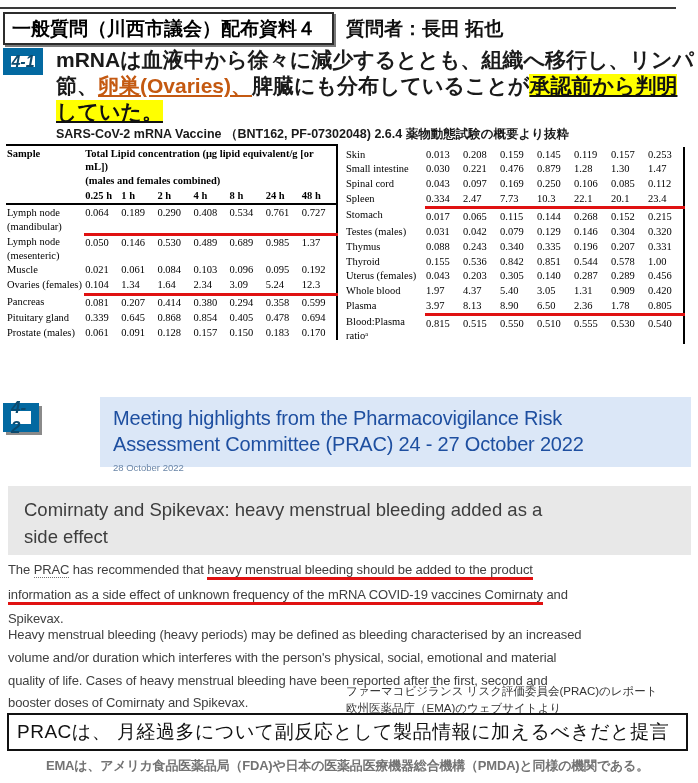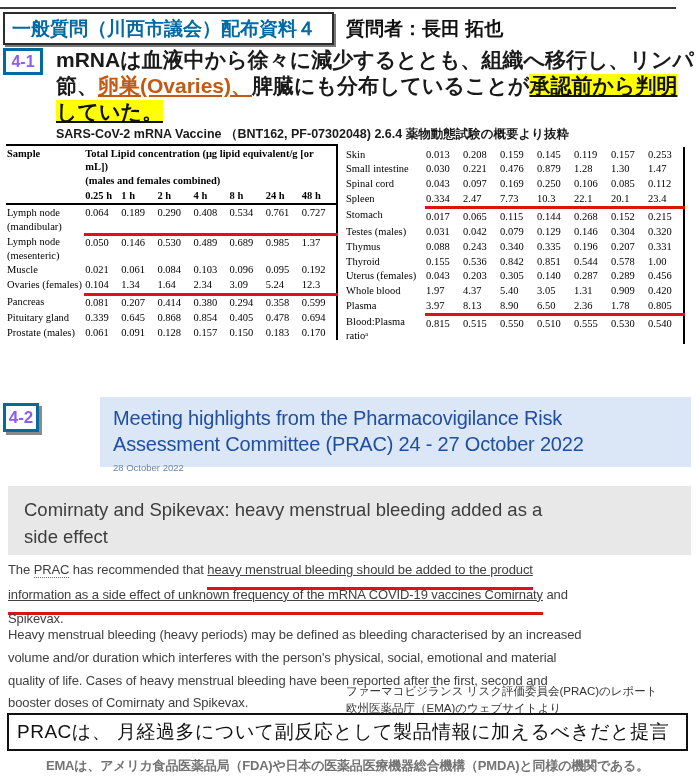--- a/index.html
+++ b/index.html
@@ -11,25 +11,25 @@
     --graybg:#e8e8e8;
   }
   *{margin:0;padding:0;box-sizing:border-box;}
   body{background:#fff;font-family:"Liberation Sans","DejaVu Sans",sans-serif;}
   .page{position:relative;width:698px;height:783px;background:#ffffff;overflow:hidden;}
 
   .top-rule{position:absolute;top:7px;left:0;width:676px;height:2px;background:#3a3a3a;}
 
   .header-box{position:absolute;left:3px;top:12px;width:331px;height:33px;border:2px solid #2c2c2c;
     box-shadow:2px 2px 0 #7a7a7a;display:flex;align-items:center;padding-left:7px;
-    font-size:19px;font-weight:bold;color:#0369a1;white-space:nowrap;}
+    font-size:19px;font-weight:bold;color:#000000;white-space:nowrap;}
   .questioner{position:absolute;left:346px;top:16px;font-size:19px;font-weight:bold;color:#111;white-space:nowrap;}
 
-  .s-label{position:absolute;border:3px solid #0369a1;background:#fff;display:flex;align-items:center;justify-content:center;
-    font-weight:bold;color:#8b5cf6;}
+  .s-label{position:absolute;border:8px solid #0369a1;background:#fff;display:flex;align-items:center;justify-content:center;
+    font-weight:bold;color:#0c4a6e;font-style:italic;}
   .s41{left:3px;top:48px;width:40px;height:27px;font-size:16px;}
   .s42{left:3px;top:403px;width:36px;height:29px;font-size:17px;box-shadow:3px 3px 0 #8a8a8a;}
 
   .headline{position:absolute;left:56px;top:47px;width:642px;font-size:21px;line-height:1.24;font-weight:600;color:#1a1a1a;}
   .headline .orange{color:var(--orange);text-decoration:underline;}
   .headline .hl{background:var(--yellow);text-decoration:underline;color:#111;}
   .caption{position:absolute;left:56px;top:126px;width:640px;font-size:12.5px;font-weight:600;color:#1a1a1a;white-space:nowrap;}
 
   .dtable{position:absolute;border-collapse:collapse;font-family:"Liberation Serif","DejaVu Serif",serif;
     font-size:10.5px;color:#000;text-align:left;}
@@ -47,21 +47,21 @@
 
   .ema-box{position:absolute;left:100px;top:397px;width:591px;height:70px;background:var(--emabg);padding:8px 14px 0 13px;}
   .ema-title{font-size:20px;color:var(--emablue);line-height:1.3;letter-spacing:-0.2px;max-width:560px;}
   .ema-date{margin-top:5px;font-size:9.5px;color:#6a86a8;}
 
   .article-heading{position:absolute;left:8px;top:486px;width:683px;height:69px;background:var(--graybg);
     padding:11px 120px 0 16px;font-size:18.5px;color:#3d3d3d;line-height:1.45;}
 
   .para1{position:absolute;left:8px;top:558px;width:668px;font-size:13px;color:#404040;line-height:1.9;letter-spacing:-0.1px;}
   .pline{display:block;}
-  .u-red{text-decoration:underline;border-bottom:3px solid var(--red);padding-bottom:10px;}
+  .u-red{border-bottom:3px solid var(--red);padding-bottom:0;}
   .u-dot{border-bottom:1px dotted #707070;}
 
   .para2{position:absolute;left:8px;top:624px;width:684px;font-size:13px;color:#404040;line-height:1.75;letter-spacing:-0.1px;}
 
   .citation{position:absolute;left:346px;top:683px;font-size:11.5px;color:#333;line-height:1.5;white-space:nowrap;}
 
   .prac-box{position:absolute;left:7px;top:713px;width:681px;height:38px;border:2px solid #111;display:flex;align-items:center;
     padding:0 8px;font-size:19px;color:#111;letter-spacing:0.5px;white-space:nowrap;}
   .ema-note{position:absolute;left:10px;top:757px;font-size:13px;font-weight:600;color:#737373;letter-spacing:-0.2px;white-space:nowrap;margin-left:36px;}
 </style>

